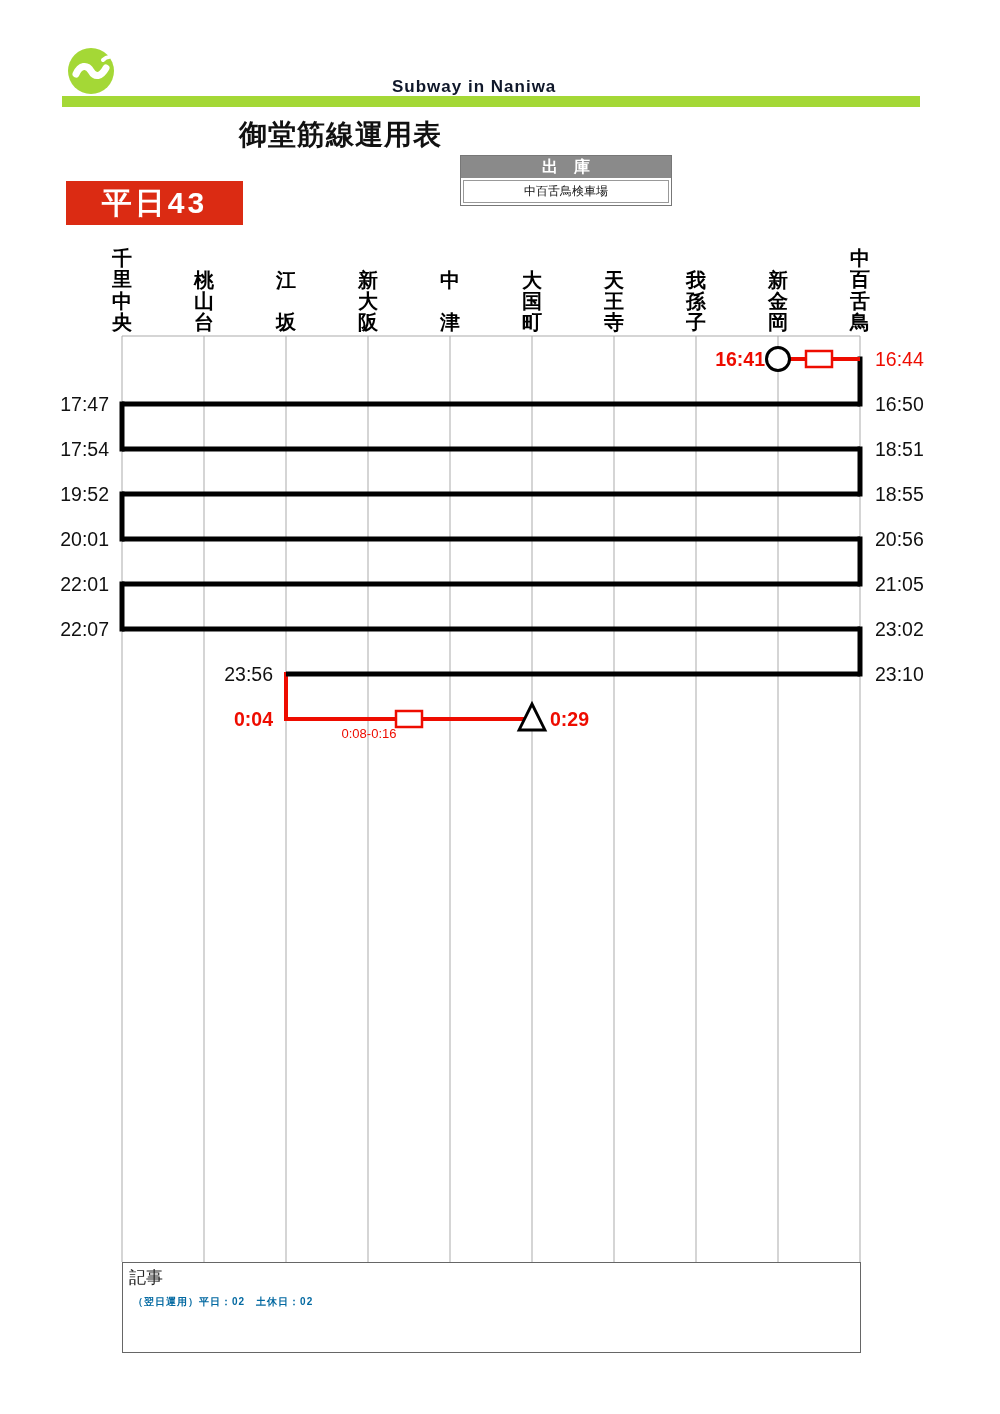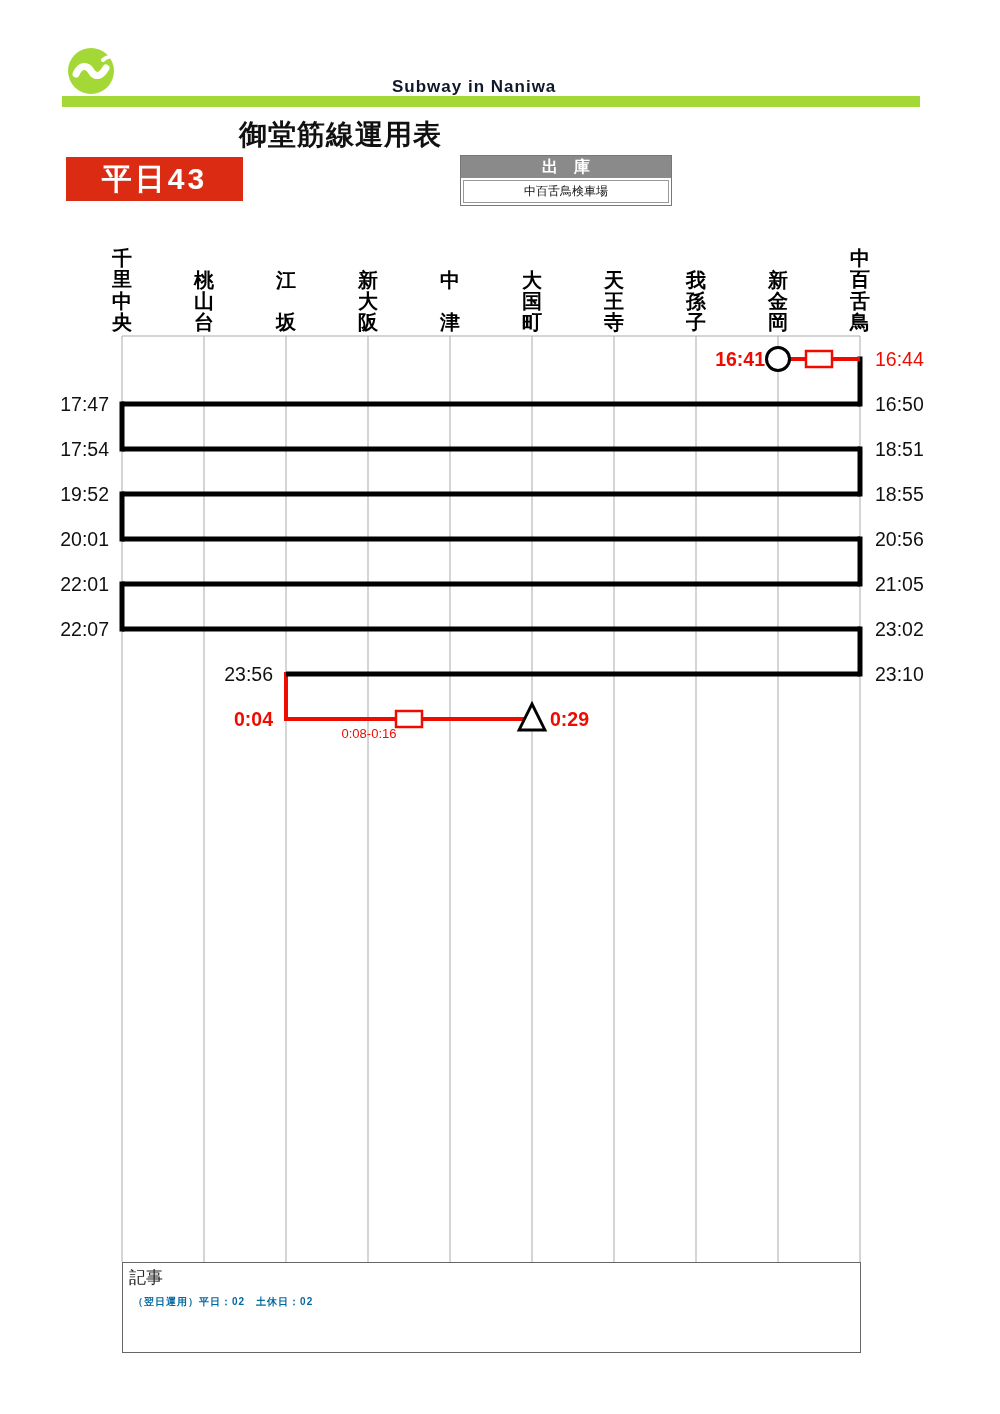--- a/index.html
+++ b/index.html
@@ -5,21 +5,21 @@
   html,body{margin:0;padding:0;background:#fff;}
   body{font-family:"Liberation Sans", sans-serif;}
   .page{position:relative;width:1000px;height:1414px;background:#fff;overflow:hidden;}
   .abs{position:absolute;}
   .logo-text{font-size:37px;font-weight:bold;letter-spacing:1px;}
   .logo-sub{font-size:17px;font-weight:bold;letter-spacing:1px;}
   .green-bar{height:11px;}
   .doc-title{font-size:28px;font-weight:bold;color:#111;letter-spacing:1px;}
   .rev-date{font-size:19px;color:#111;}
   .badge{display:flex;align-items:center;justify-content:center;color:#fff;
-         font-size:30px;font-weight:bold;letter-spacing:3px;}
+         font-size:30px;font-weight:bold;letter-spacing:3px;margin-top:24px;}
   .depot-box{border:1px solid #777;background:#fff;box-sizing:border-box;}
   .depot-head{height:22px;line-height:22px;text-align:center;color:#fff;
               font-weight:bold;font-size:16px;}
   .depot-body{margin:2px;border:1px solid #999;height:21px;line-height:21px;
               text-align:center;font-size:12px;color:#111;white-space:nowrap;}
   .station{display:flex;flex-direction:column;justify-content:space-between;
            align-items:center;font-size:20px;font-weight:600;color:#000;}
   .station span{display:block;line-height:1;}
   .notes-box{border:1px solid #666;box-sizing:border-box;background:#fff;}
   .notes-title{font-size:17px;color:#222;padding:3px 0 0 6px;}

